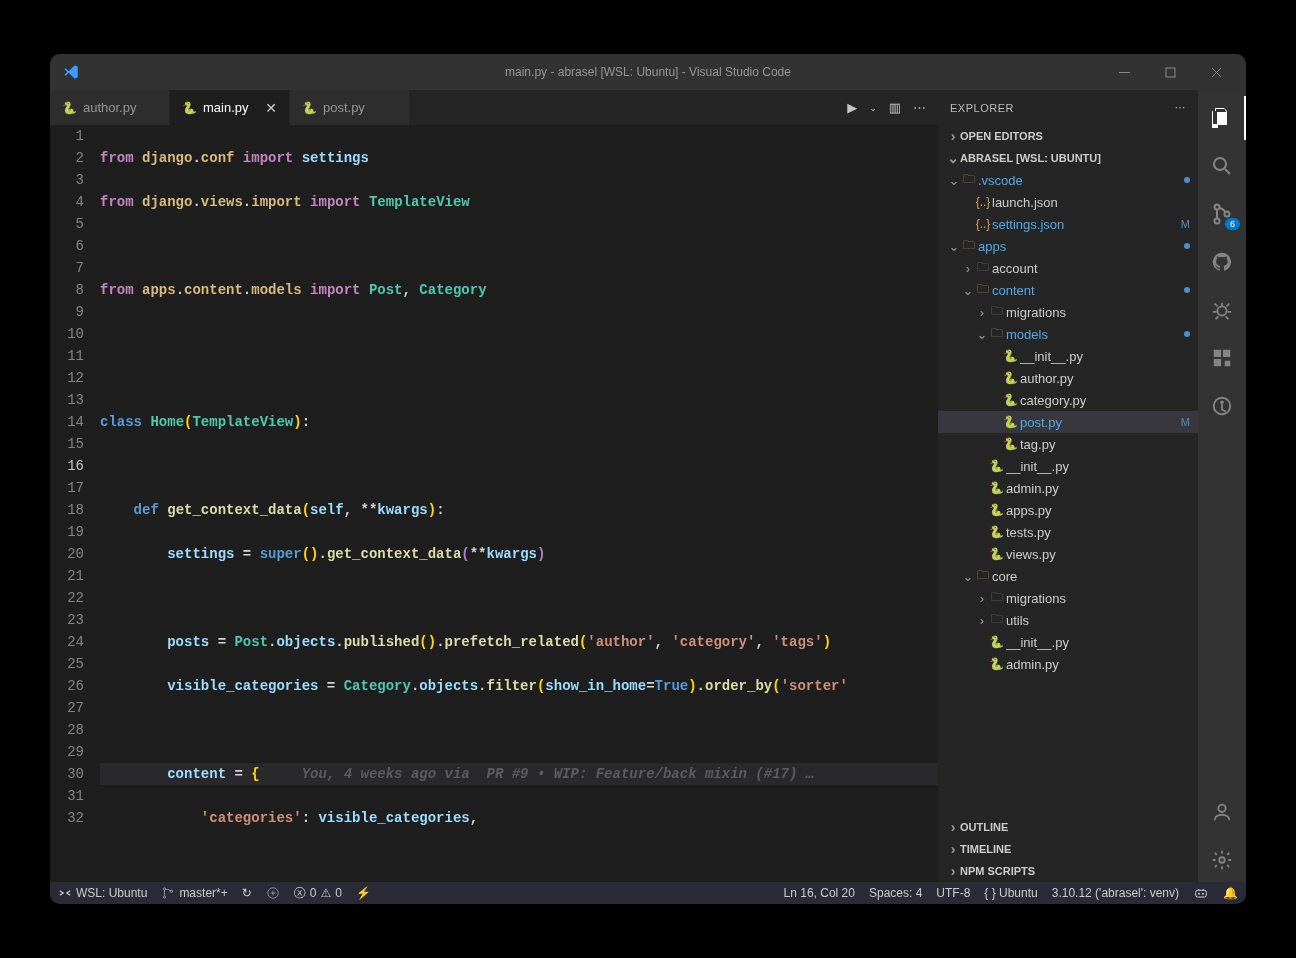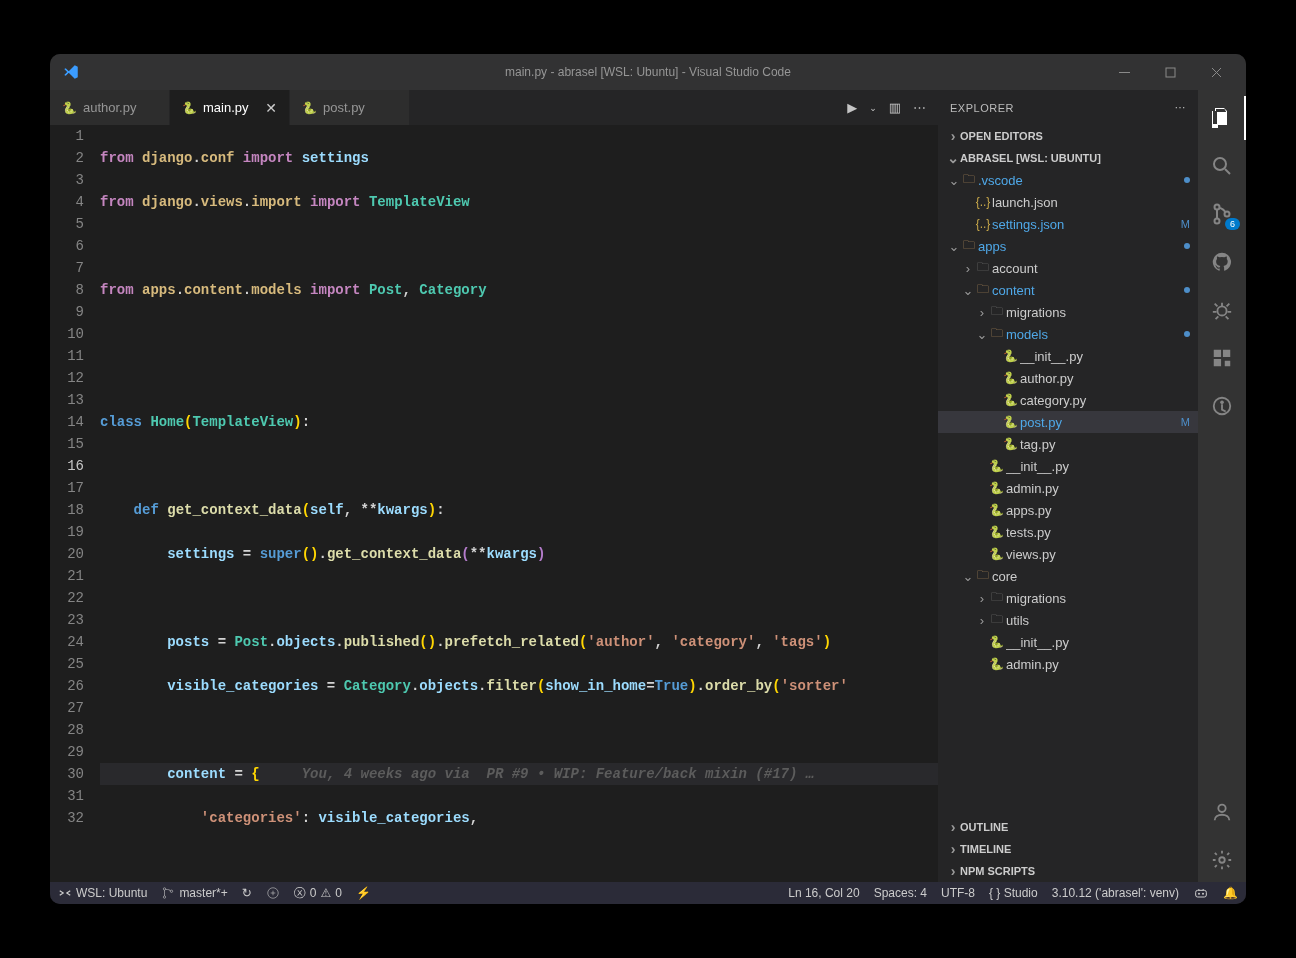--- a/index.html
+++ b/index.html
@@ -591,21 +591,21 @@
       <span>ⓧ</span>
         <span>0</span>
       <span>⚠</span>
         <span>0</span>
     </span>
     <span>⚡</span>
     <div class="spacer"></div>
     <span>Ln 16, Col 20</span>
     <span>Spaces: 4</span>
     <span>UTF-8</span>
-    <span>{ }  Studio</span>
+    <span>{ }  Ubuntu</span>
     <span>3.10.12 ('abrasel': venv)</span>
     <span>
       <svg width="16" height="16" viewBox="0 0 24 24">
           <rect x="4" y="8" width="16" height="10" rx="3" fill="none" stroke="currentColor" stroke-width="1.5"></rect>
           <circle cx="9" cy="13" r="1.5" fill="currentColor"></circle>
           <circle cx="15" cy="13" r="1.5" fill="currentColor"></circle>
           <path d="M8 6l2 2M16 6l-2 2" stroke="currentColor" stroke-width="1.5"></path>
         </svg>
     </span>
     <span>🔔</span>

